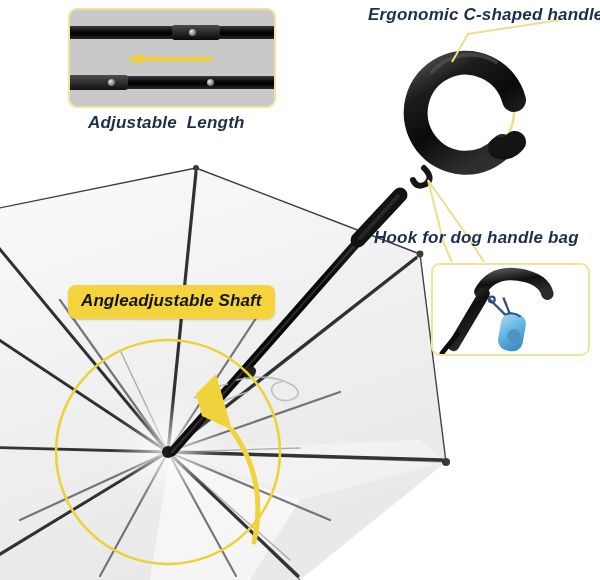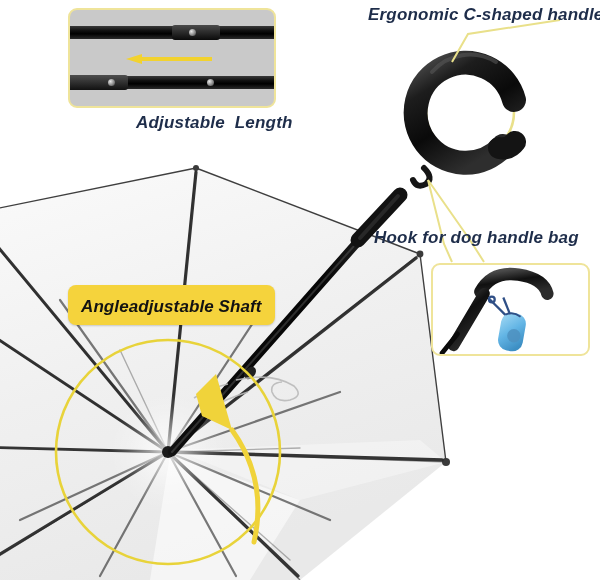--- a/index.html
+++ b/index.html
@@ -36,21 +36,21 @@
     background:radial-gradient(circle at 35% 35%,#e8e8e8,#8a8a8a 55%,#3a3a3a);}
   .sc1{left:119px;top:19px;}
   .sc2{left:38px;top:69px;}
   .sc3{left:137px;top:69px;}
   .arrow-len{position:absolute;left:56px;top:44px;width:86px;height:10px;}
 
   
   .badge{
     position:absolute;left:68px;top:285px;
     background:#f5d33c;border-radius:8px;
-    padding:12px 13px 8px 13px;
+    padding:6px 13px 8px 13px;
     font-family:"Liberation Sans",sans-serif;
     font-style:italic;font-weight:bold;font-size:17px;color:#121212;
     white-space:nowrap;letter-spacing:.1px;
     box-shadow:0 1px 2px rgba(0,0,0,.18);
   }
 
   
   .inset-hook{
     position:absolute;left:431px;top:263px;width:159px;height:93px;
     background:#ffffff;border:2px solid #efe49a;border-radius:9px;
@@ -245,21 +245,21 @@
       </g>
 
       <g>
         <rect x="68" y="50" width="26" height="40" rx="11" fill="url(#bagG)" transform="rotate(10 81 70)"></rect>
         <circle cx="83" cy="74" r="7" fill="#4d90c0" opacity=".85"></circle>
         <path d="M74,52 q8,-4 16,2" fill="none" stroke="#2f4f86" stroke-width="2"></path>
       </g>
     </svg>
   </div>
 
-  <div class="callout" style="left:88px;top:113px;font-size:17px;margin-left:48px;">Adjustable  Length</div>
+  <div class="callout" style="left:88px;top:113px;font-size:17px;">Adjustable  Length</div>
 
   <div class="callout" style="left:368px;top:5px;font-size:17px;">Ergonomic C-shaped handle</div>
 
   <div class="callout" style="left:374px;top:228px;font-size:17px;">Hook for dog handle bag</div>
 
   <div class="badge">Angleadjustable Shaft</div>
 
 </div>
 
 </body></html>

